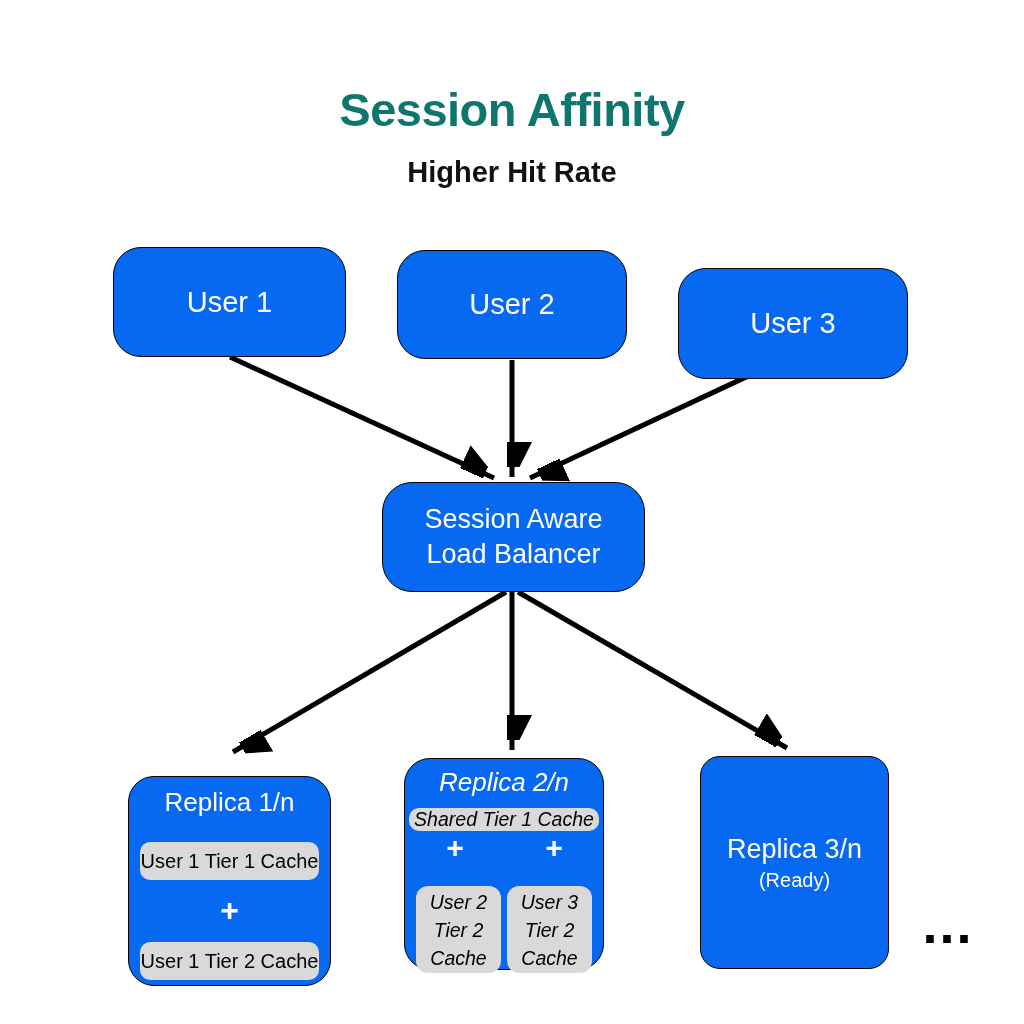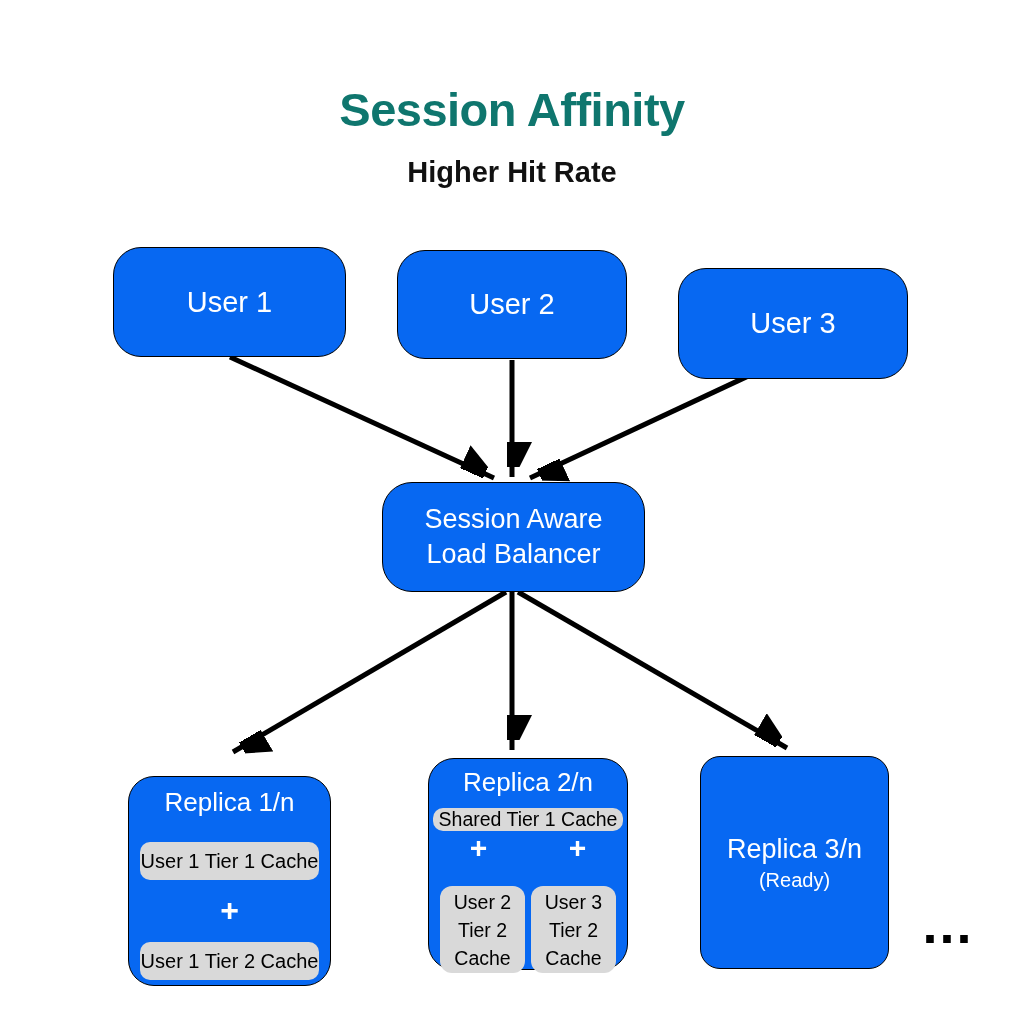--- a/index.html
+++ b/index.html
@@ -84,21 +84,21 @@
   .plus {
     color: var(--text-on-blue);
     font-size: 32px;
     font-weight: 700;
     line-height: 1;
   }
   .replica1 { left: 128px; top: 776px; width: 203px; height: 210px; }
   .replica1 .pill { width: 179px; height: 38px; margin-top: 24px; }
   .replica1 .plus { margin-top: 14px; height: 32px; }
   .replica1 .pill.second { margin-top: 16px; }
-  .replica2 { left: 428px; top: 758px; width: 200px; height: 212px; }
+  .replica2 { left: 404px; top: 758px; width: 200px; height: 212px; font-style: italic; }
   .replica2 .replica-title { margin-top: 8px; }
   .replica2 .pill-shared { width: 190px; height: 37px; margin-top: 10px; font-size: 19.5px; }
   .plus-row {
     display: flex;
     width: 100%;
     margin-top: 2px;
   }
   .plus-row .plus { flex: 1; text-align: center; font-size: 30px; }
   .cache-row {
     display: flex;

